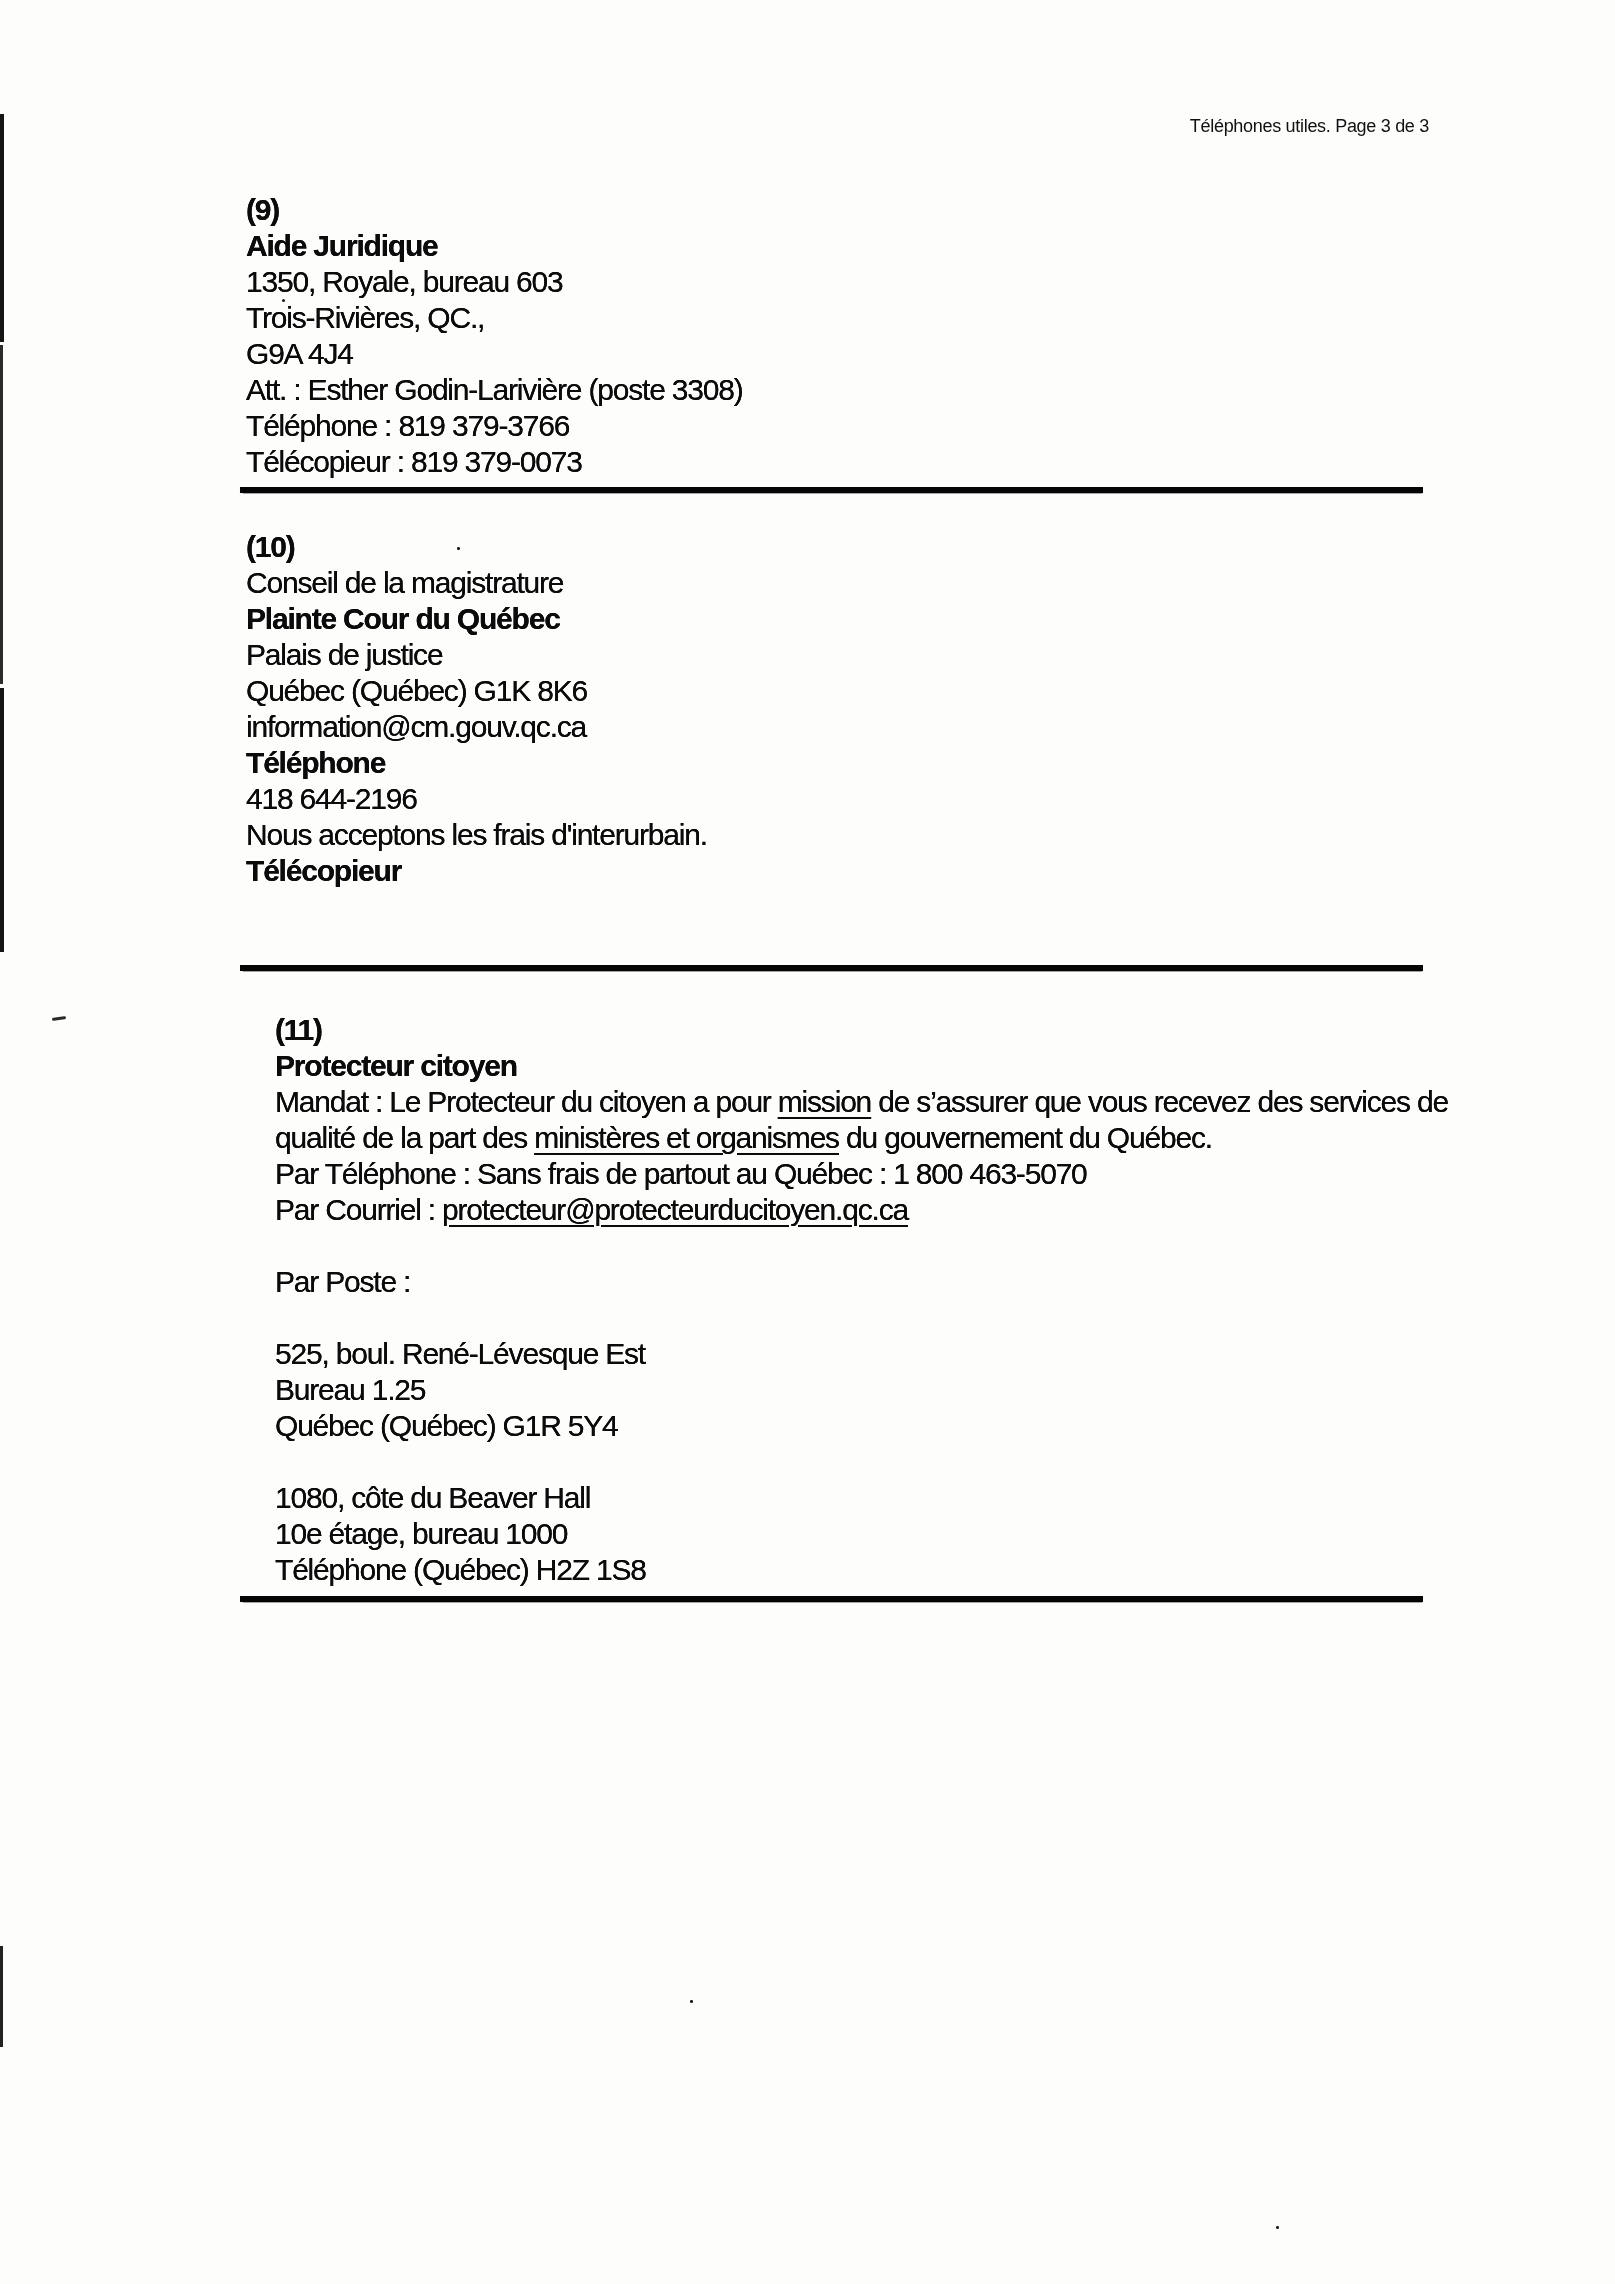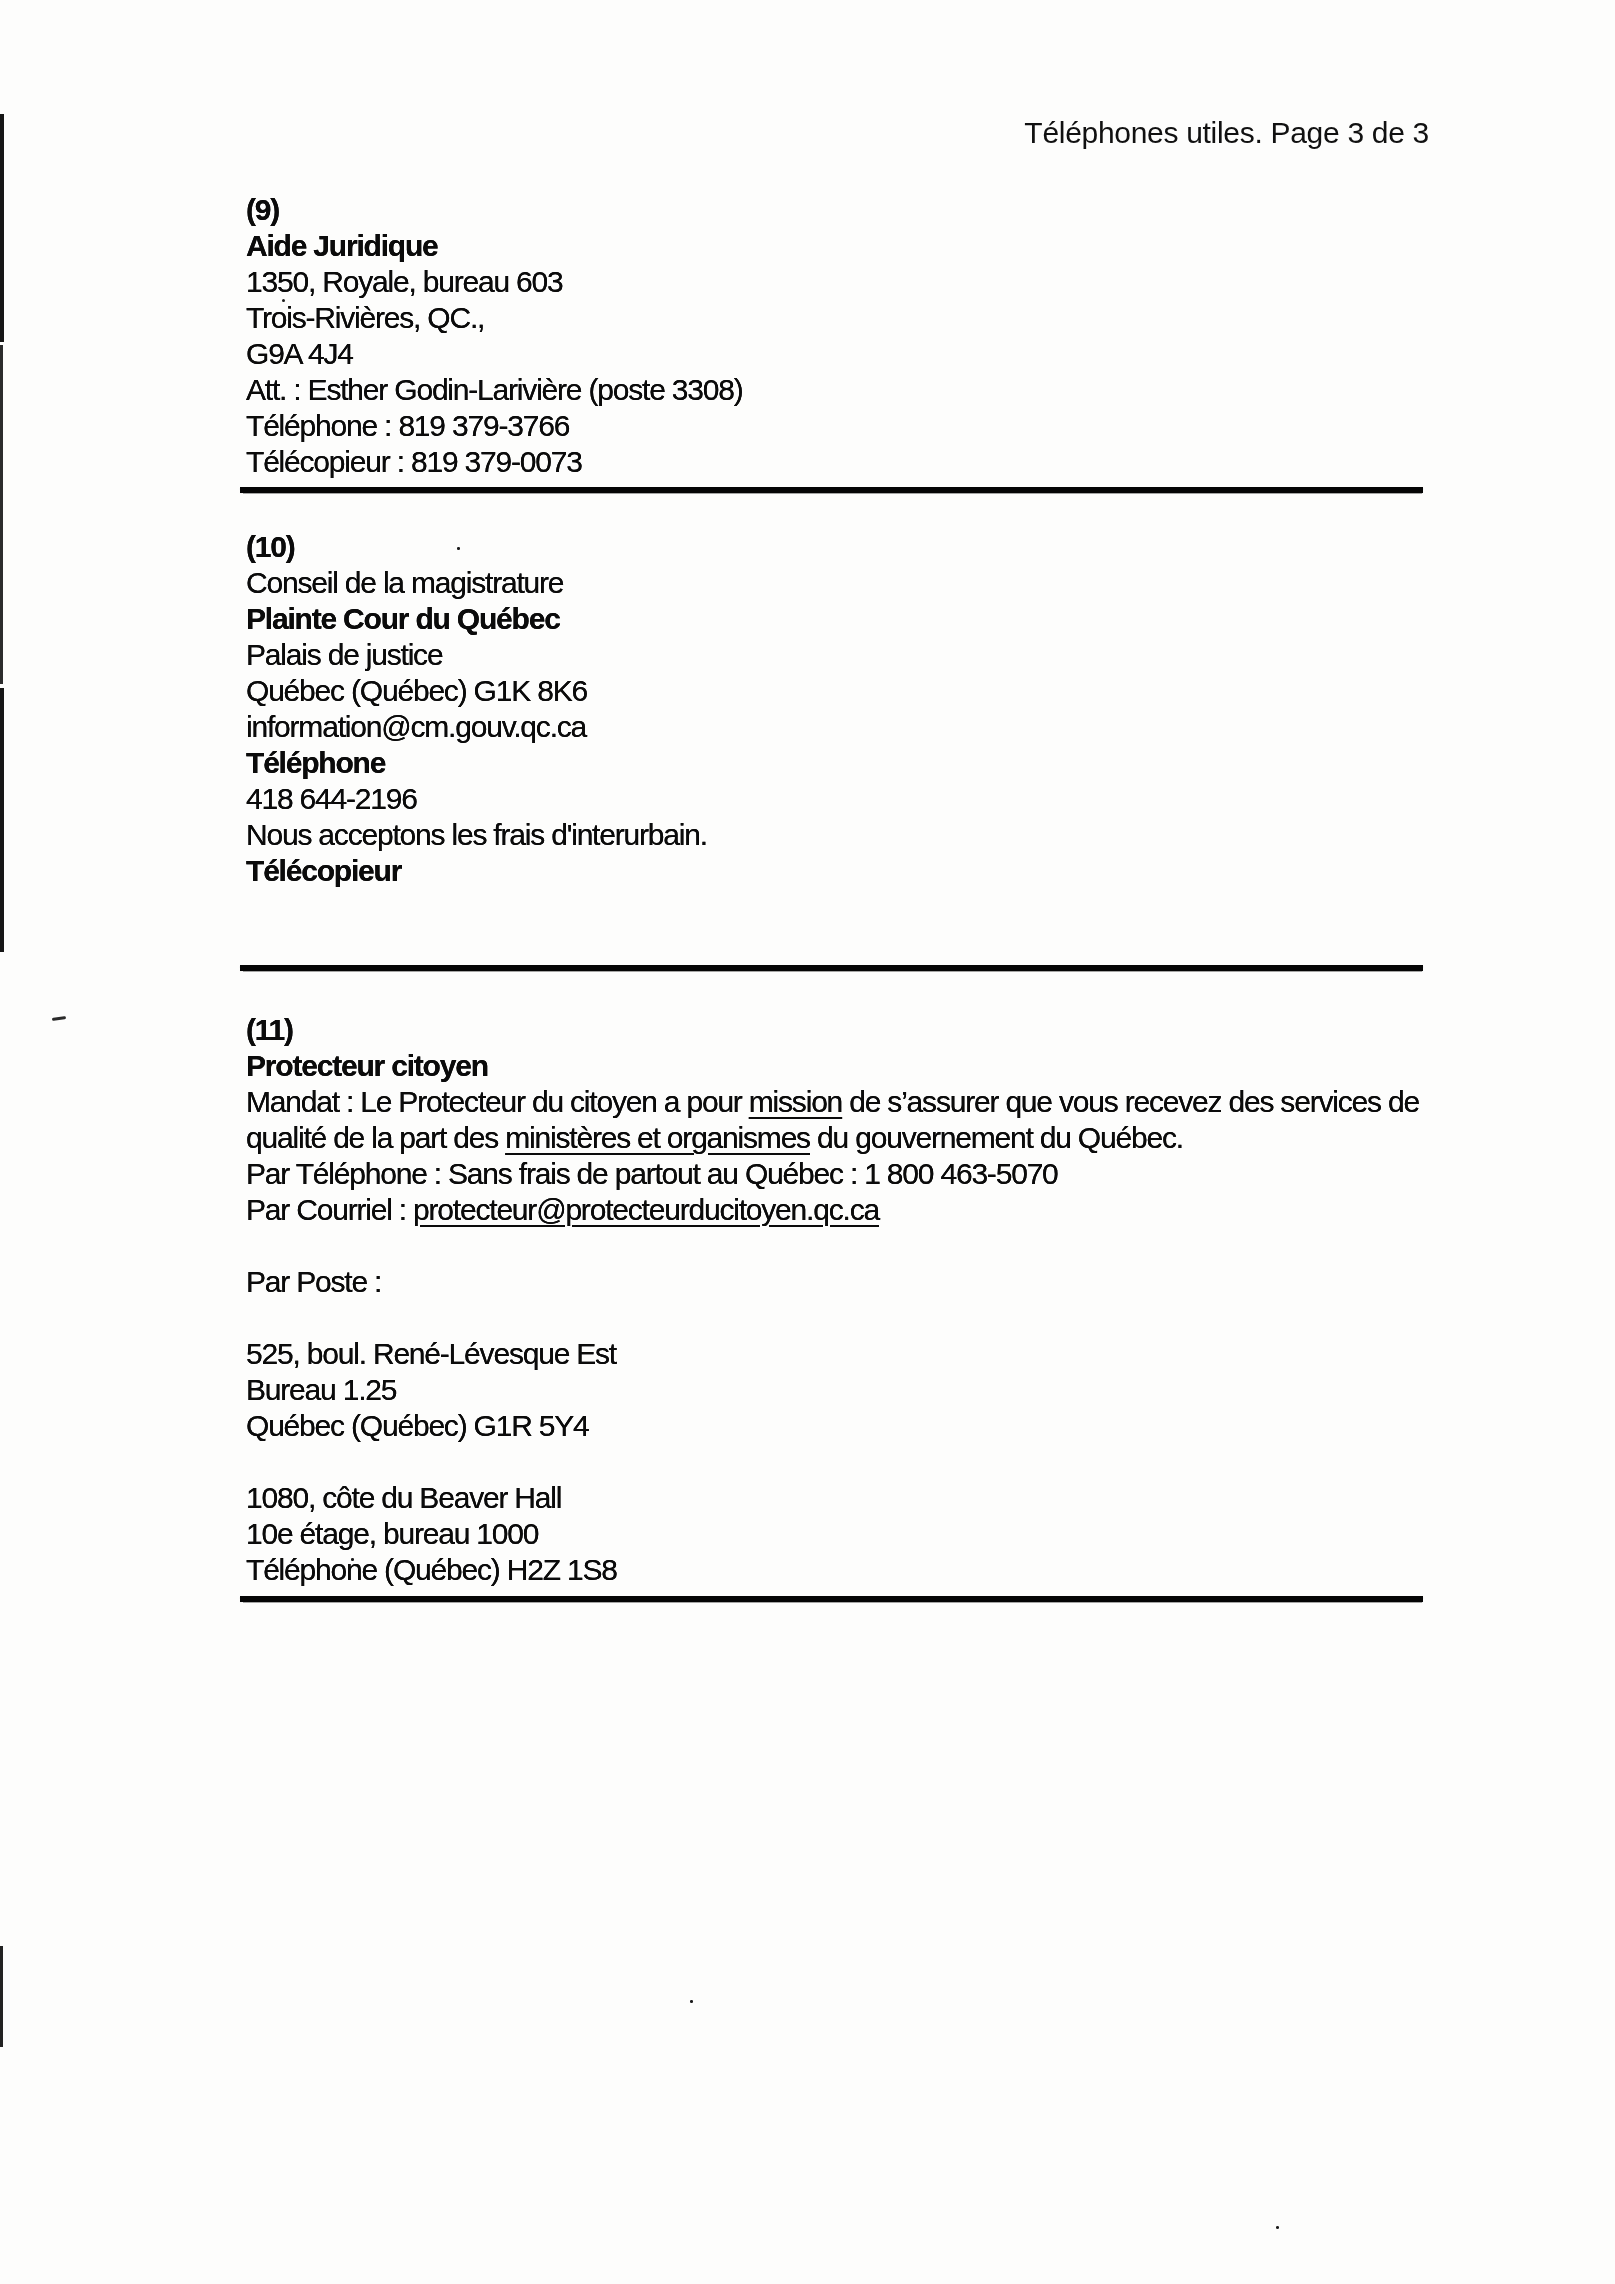--- a/index.html
+++ b/index.html
@@ -14,39 +14,39 @@
     background: #fdfdfc;
     overflow: hidden;
     font-family: "Liberation Sans", "DejaVu Sans", sans-serif;
     color: #0b0b0b;
   }
   
   .header {
     position: absolute;
     top: 116px;
     right: 187px;
-    font-size: 30px;
+    font-size: 18px;
     letter-spacing: -0.3px;
     color: #111;
     white-space: nowrap;
   }
   
   .section {
     position: absolute;
     left: 246px;
     width: 1183px;
     font-size: 30px;
     line-height: 36px;
     letter-spacing: -1.2px;
     text-shadow: 0 0 0.3px #000;
     white-space: nowrap;
   }
   .sec-9  { top: 192px;  }
   .sec-10 { top: 529px;  }
-  .sec-11 { top: 1012px; }
+  .sec-11 { top: 1012px; margin-left: 29px; }
   .line { height: 36px; }
   .b { font-weight: 700; }
   .u {
     text-decoration: underline;
     text-decoration-thickness: 2.3px;
     text-underline-offset: 4.6px;
     text-align: right;
   }
   
   .rule {

